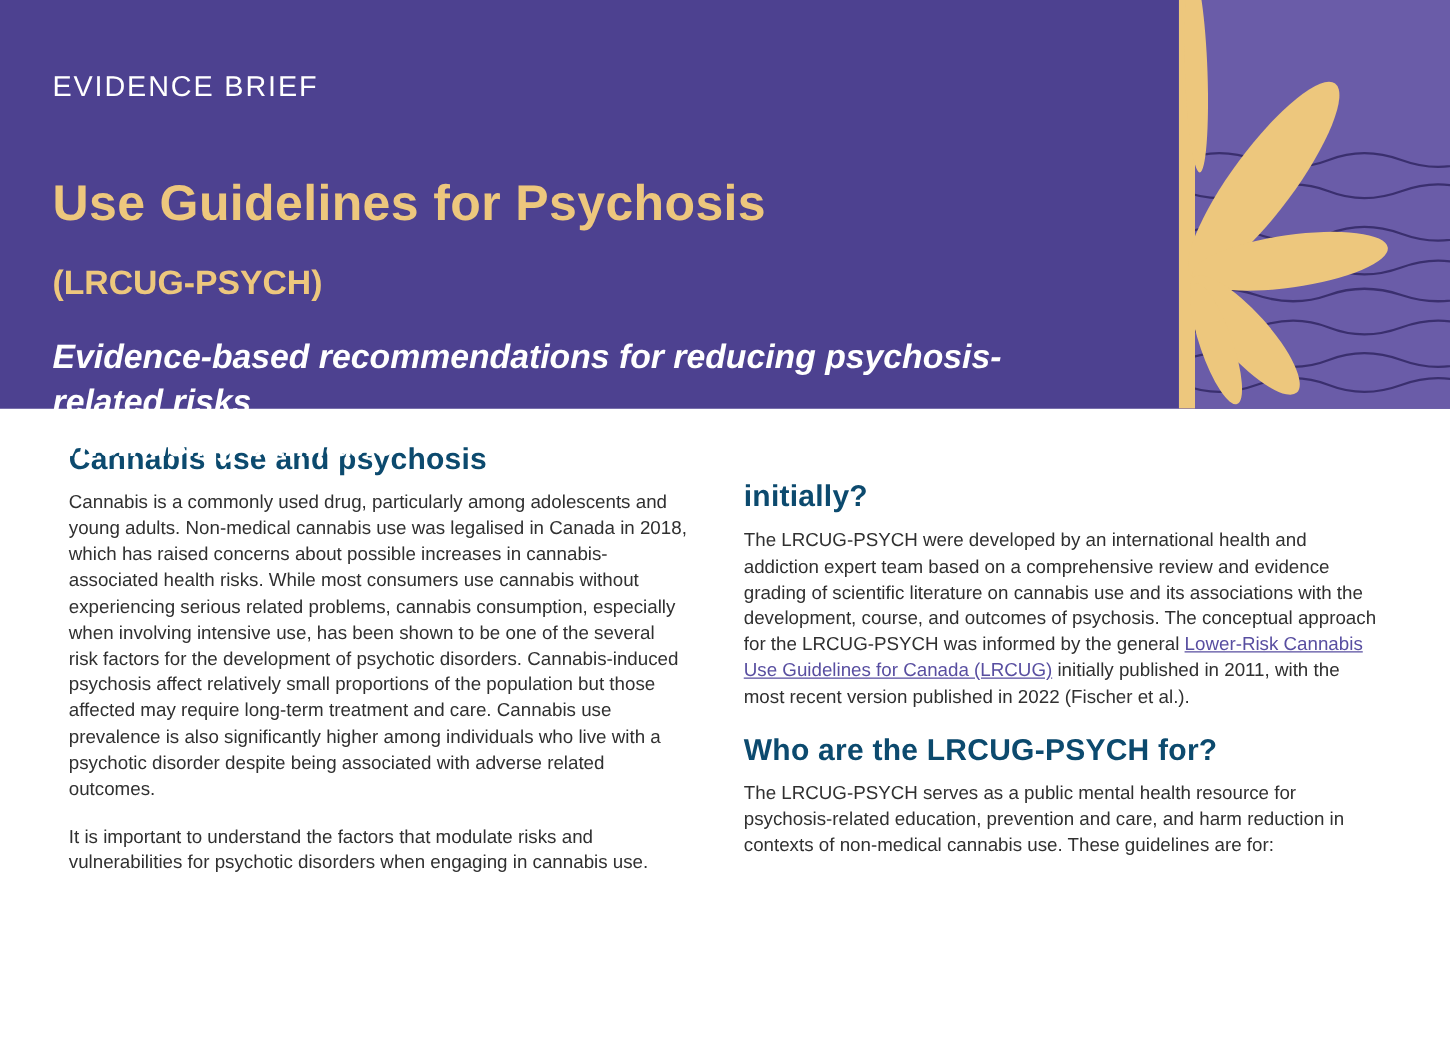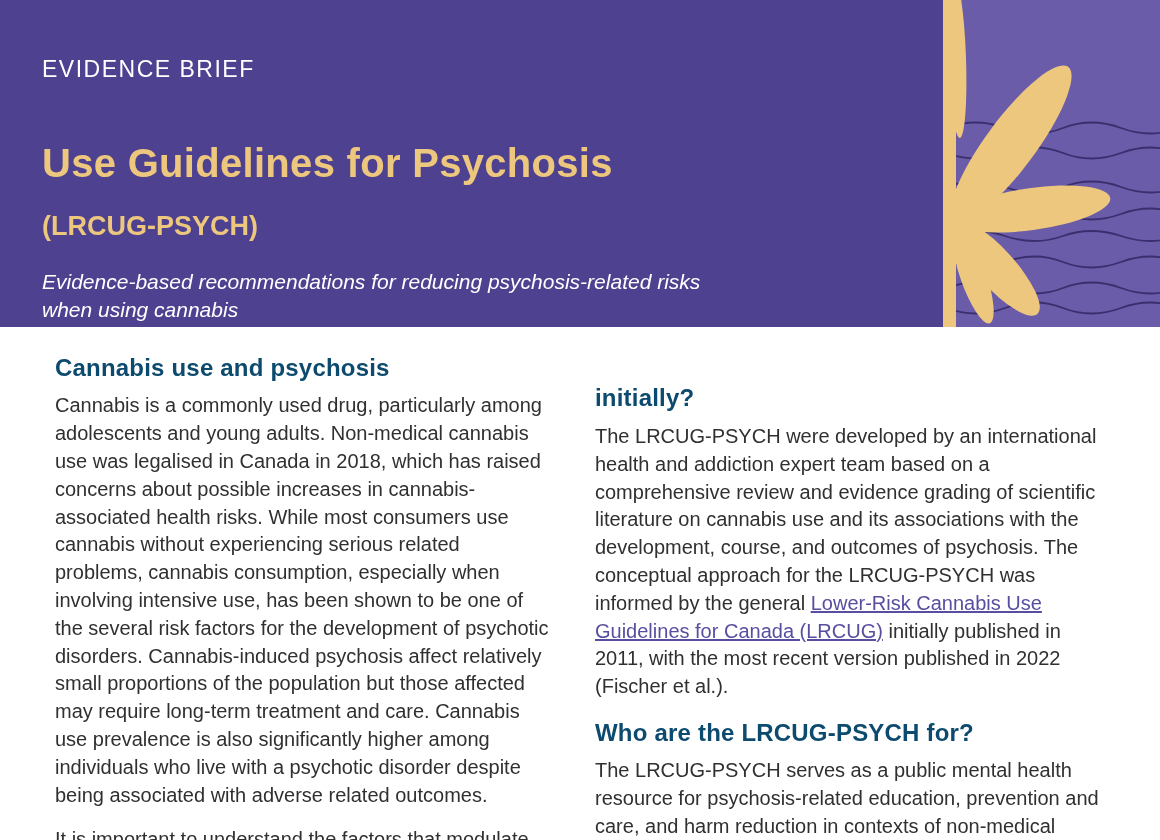--- a/index.html
+++ b/index.html
@@ -32,22 +32,22 @@
     letter-spacing: 0.3px;
     color: #edc77d;
   }
   .title-suffix {
     margin-top: 24px;
     font-size: 27px; font-weight: 700;
     color: #edc77d;
   }
   .tagline {
     margin: 26px 0 0 0;
-    font-size: 21px; font-style: italic; line-height: 1.33;
-    color: #ffffff; font-weight: 400;
+    font-size: 27px; font-style: italic; line-height: 1.33;
+    color: #ffffff; font-weight: 700;
   }
 
   
   .side-panel {
     position: absolute; top: 0; right: 0;
     width: 217px; height: 327px;
     background: #6a5ca8;
     overflow: hidden;
   }
   .side-panel svg { display: block; }
@@ -62,21 +62,21 @@
   .col-right { width: 510px; flex: 0 0 510px; }
 
   h2.section-heading {
     margin: 0 0 9px 0;
     font-size: 24px; line-height: 1.27; font-weight: 700;
     color: #0c4a6e;
     letter-spacing: 0.2px;
   }
   .content p {
     margin: 0 0 17px 0;
-    font-size: 20px; line-height: 1.39;
+    font-size: 15px; line-height: 1.39;
     color: #303030;
   }
   a.inline-link {
     color: #584ea0;
     text-decoration: underline;
     cursor: pointer;
   }
 </style>
 </head>
 <body>

